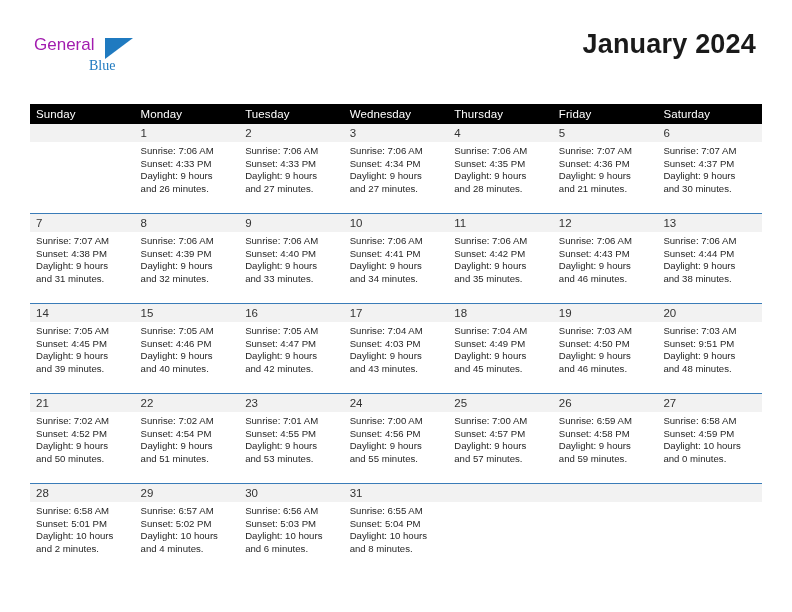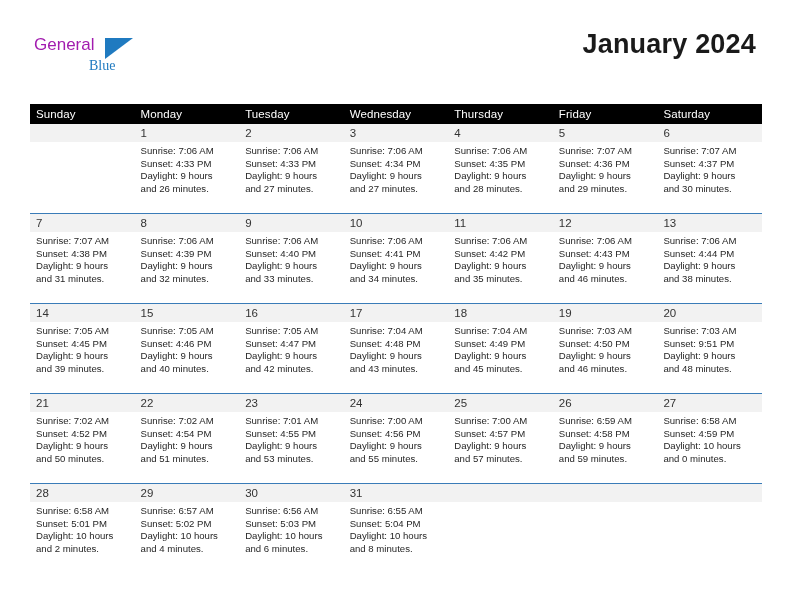--- a/index.html
+++ b/index.html
@@ -209,21 +209,21 @@
               </div>
             </div>
           </td>
           <td>
             <div class="cell-inner">
               <div class="daynum">5</div>
               <div class="lines">
                 <div>Sunrise: 7:07 AM</div>
                 <div>Sunset: 4:36 PM</div>
                 <div>Daylight: 9 hours</div>
-                <div>and 29 minutes.</div>
+                <div>and 21 minutes.</div>
               </div>
             </div>
           </td>
           <td>
             <div class="cell-inner">
               <div class="daynum">6</div>
               <div class="lines">
                 <div>Sunrise: 7:07 AM</div>
                 <div>Sunset: 4:37 PM</div>
                 <div>Daylight: 9 hours</div>
@@ -343,21 +343,21 @@
                 <div>Daylight: 9 hours</div>
                 <div>and 42 minutes.</div>
               </div>
             </div>
           </td>
           <td>
             <div class="cell-inner">
               <div class="daynum">17</div>
               <div class="lines">
                 <div>Sunrise: 7:04 AM</div>
-                <div>Sunset: 4:48 PM</div>
+                <div>Sunset: 4:03 PM</div>
                 <div>Daylight: 9 hours</div>
                 <div>and 43 minutes.</div>
               </div>
             </div>
           </td>
           <td>
             <div class="cell-inner">
               <div class="daynum">18</div>
               <div class="lines">
                 <div>Sunrise: 7:04 AM</div>

